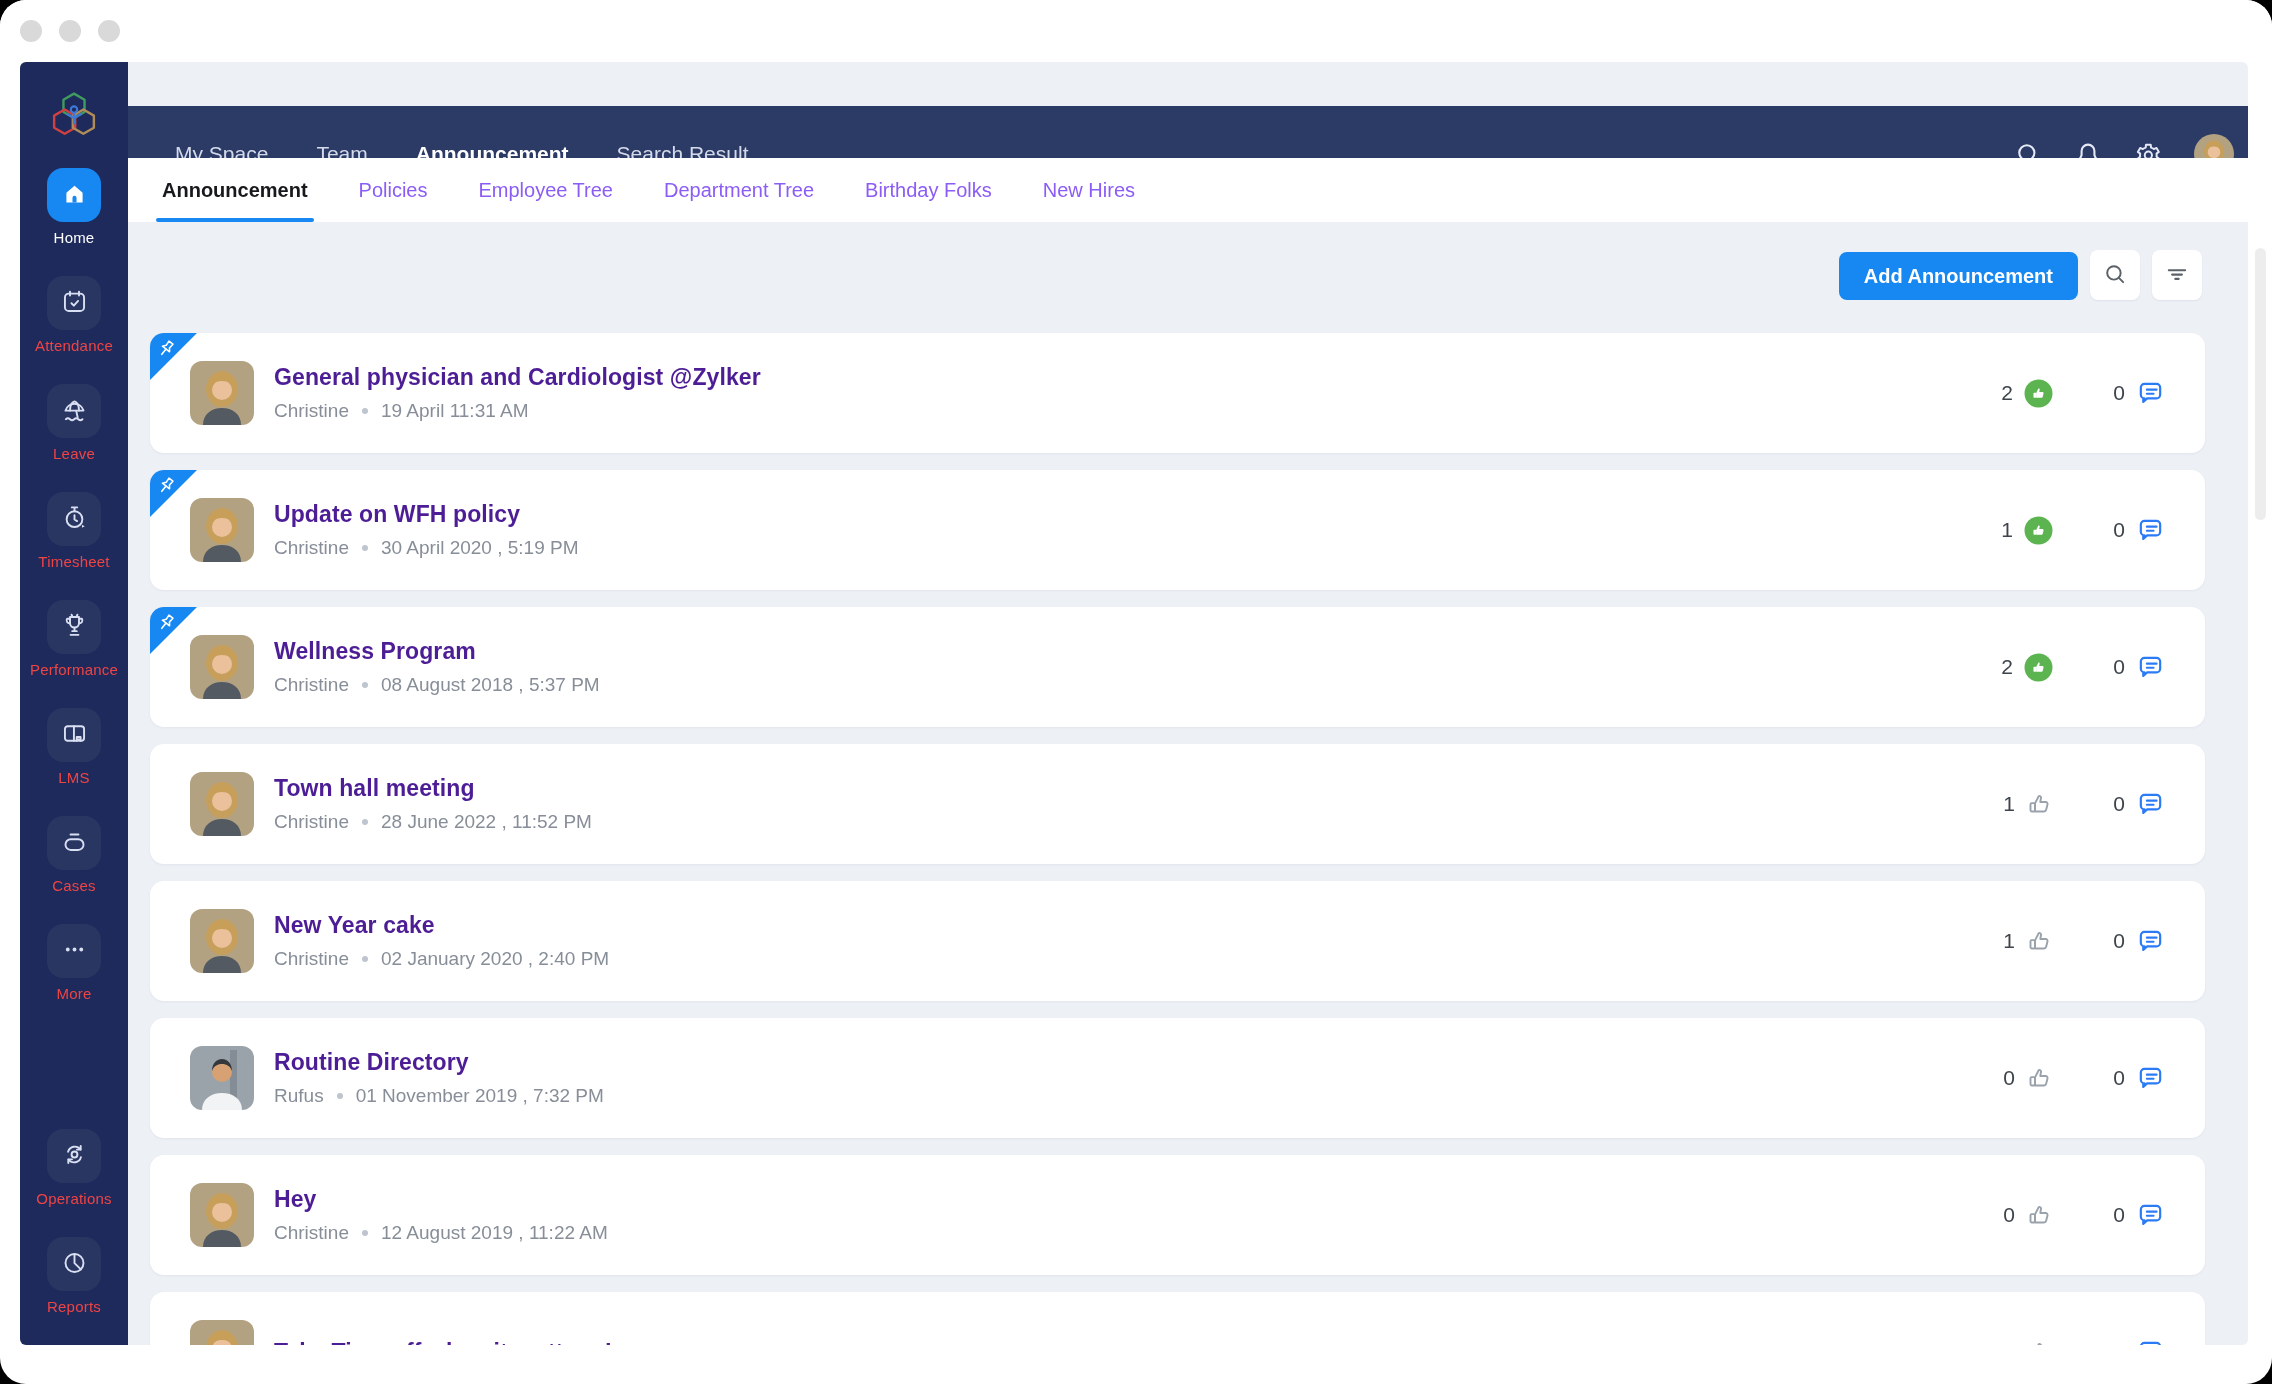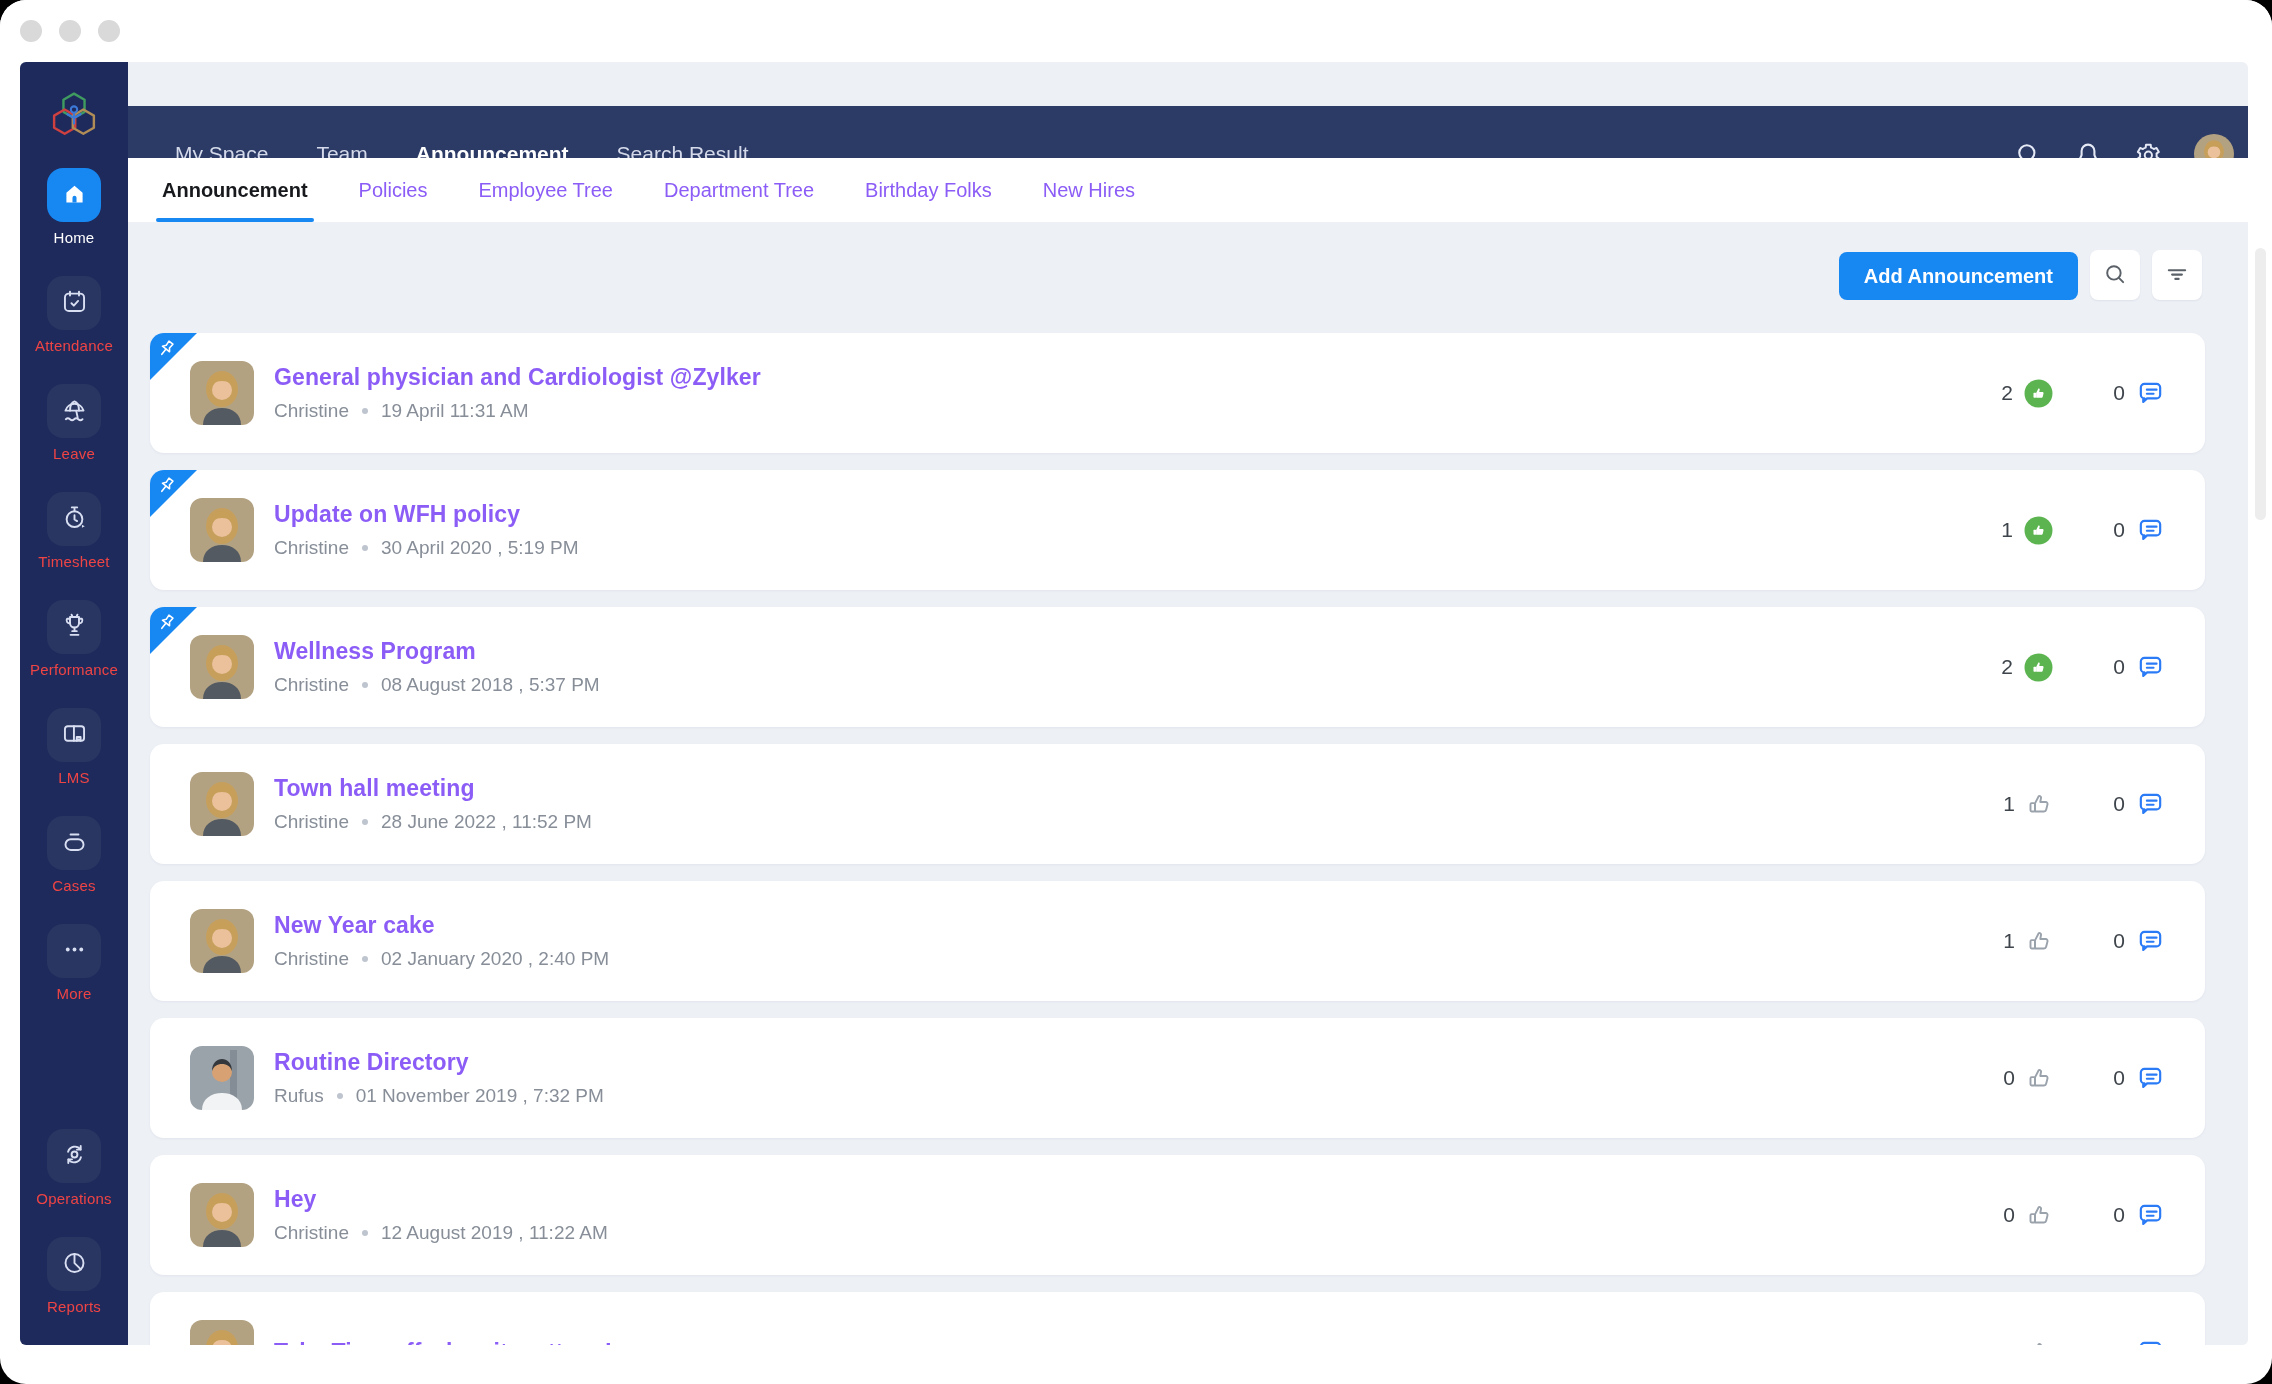--- a/index.html
+++ b/index.html
@@ -57,21 +57,21 @@
   .cards{position:absolute;left:22px;right:43px;top:111px;display:flex;flex-direction:column;gap:17px;}
   .card{position:relative;height:120px;background:#fff;border-radius:14px;flex:0 0 auto;
         display:flex;align-items:center;padding:0 40px;box-sizing:border-box;
         box-shadow:0 1px 3px rgba(25,39,80,.05);cursor:pointer;}
   .pinbadge{position:absolute;left:0;top:0;width:47px;height:47px;background:var(--accent,#1787F2);
             clip-path:polygon(0 0,100% 0,0 100%);border-top-left-radius:14px;}
   .pinbadge svg{position:absolute;left:4px;top:4px;}
   .avatar{width:64px;height:64px;border-radius:12px;overflow:hidden;flex:0 0 auto;}
   .avatar svg{display:block;}
   .card-text{margin-left:20px;display:flex;flex-direction:column;gap:9px;min-width:0;}
-  .card-title{font-size:23px;font-weight:600;color:#8b5cf6;letter-spacing:.1px;}
+  .card-title{font-size:23px;font-weight:600;color:#4c1d95;letter-spacing:.1px;}
   .byline{display:flex;align-items:center;gap:13px;font-size:19px;color:#878E98;}
   .byline .dot{width:6px;height:6px;border-radius:50%;background:#BFC5CF;}
   .stats{margin-left:auto;display:flex;align-items:center;gap:60px;}
   .stat{display:flex;align-items:center;gap:11px;font-size:21px;color:#3E444B;}
   .stat .cnt{min-width:12px;text-align:right;}
   .stat .ic{display:flex;align-items:center;justify-content:center;}
   
   .scroll-thumb{position:absolute;right:6px;top:248px;width:11px;height:272px;border-radius:6px;background:#ededed;}
 </style>
 </head>

